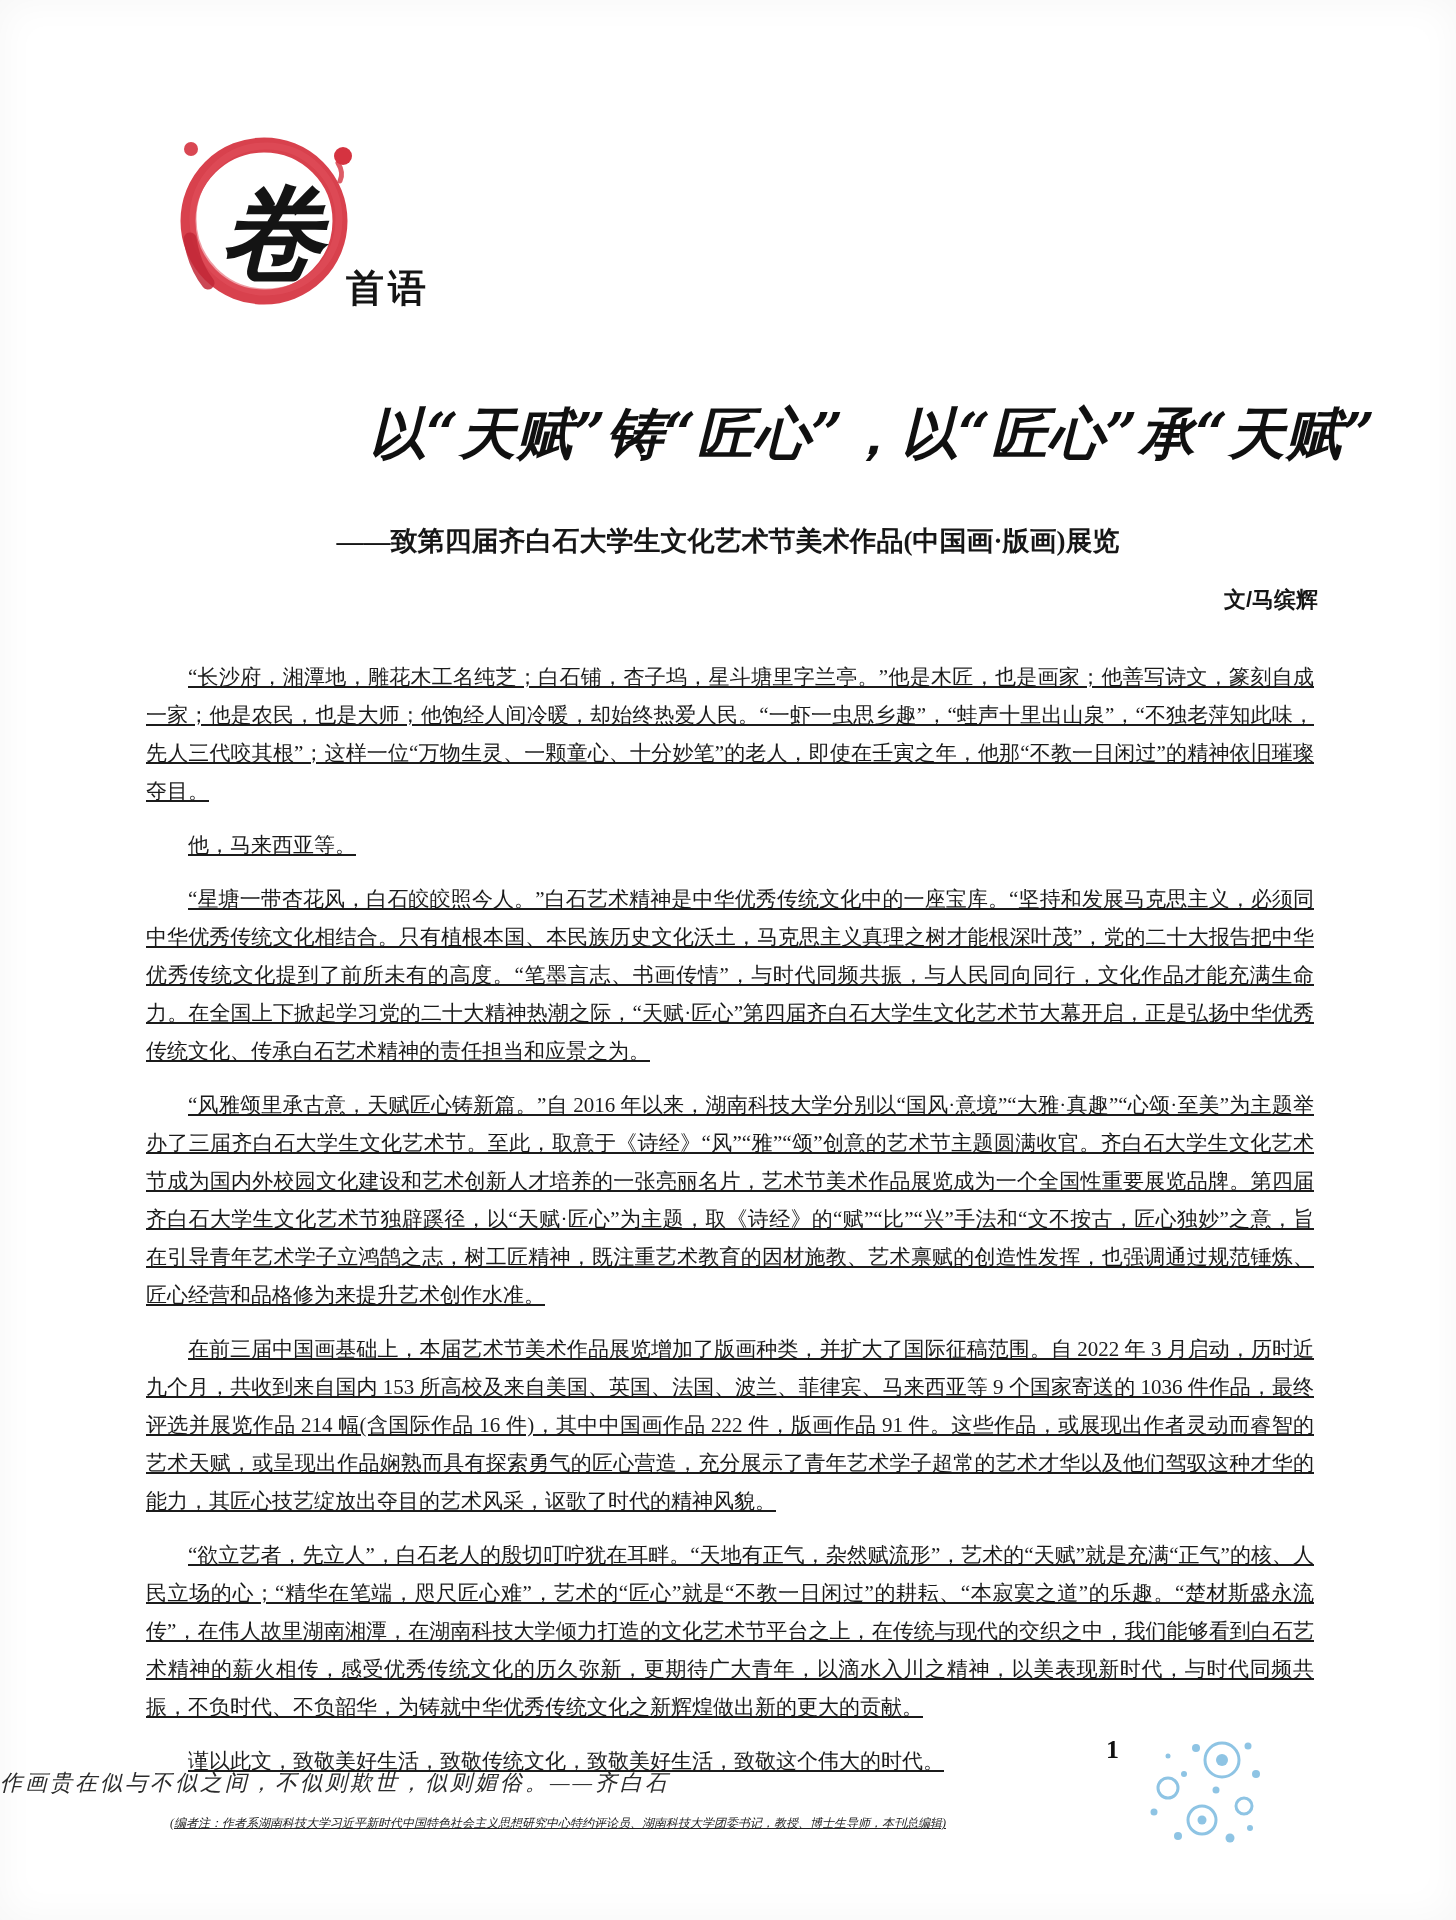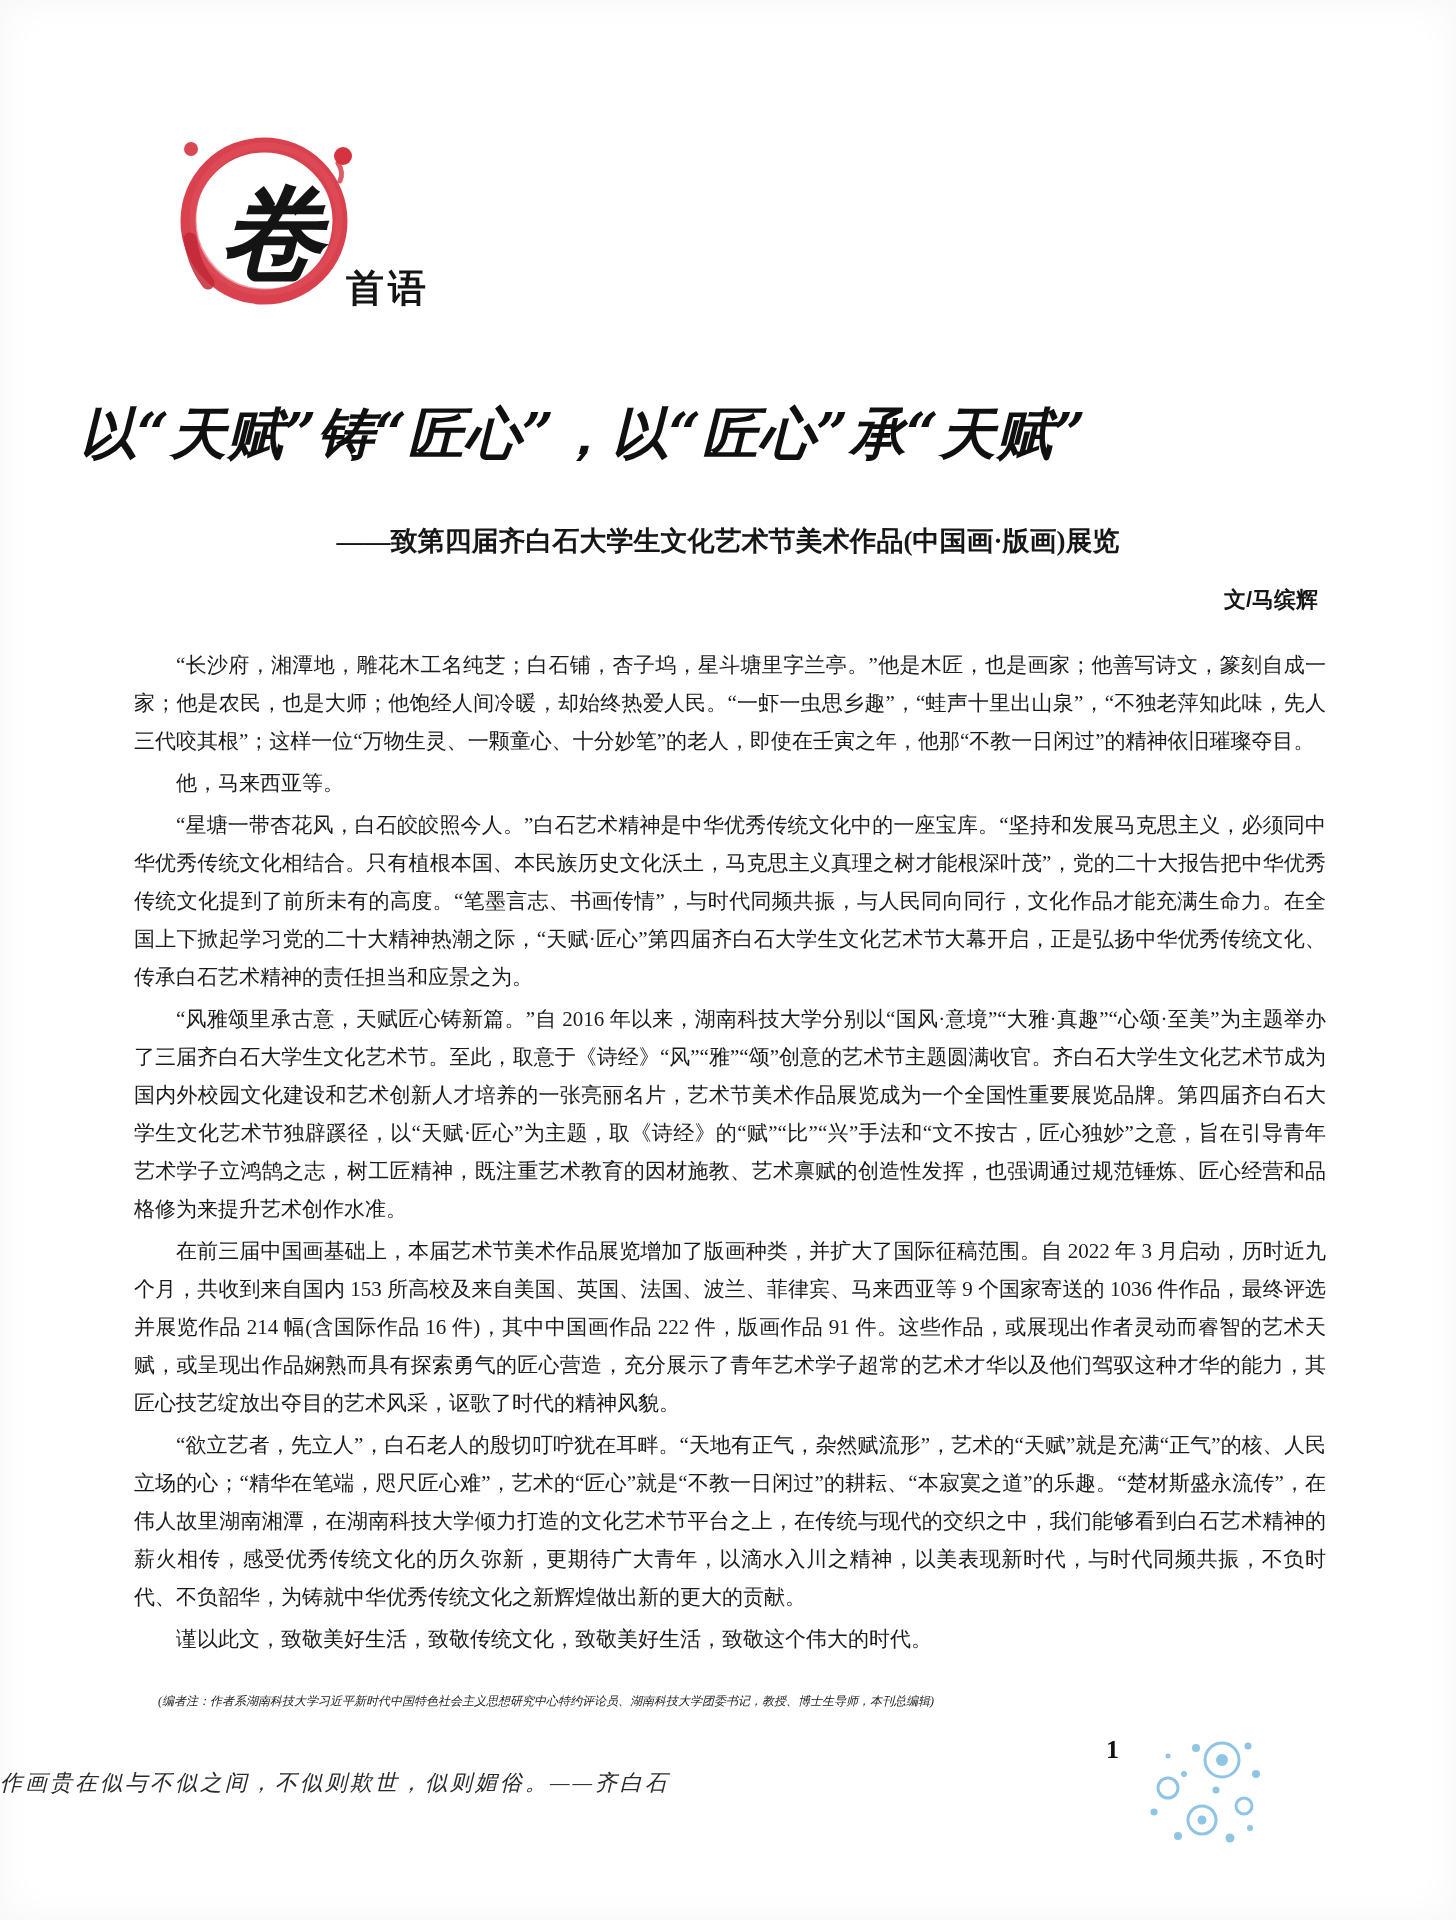--- a/index.html
+++ b/index.html
@@ -27,21 +27,21 @@
   }
   .masthead-label {
     position: absolute; left: 196px; top: 168px;
     font-size: 38px; font-weight: bold; 
     letter-spacing: 4px; color: #151515;
   }
 
   
   .title {
     position: absolute; left: 80px; right: 80px; top: 398px;
-    margin: 0; text-align: left;
+    margin: 0; text-align: right;
     font-size: 56px; line-height: 70px; font-weight: bold; font-style: italic;
     letter-spacing: 1px; color: #101010;
     font-family: "DejaVu Serif", "Liberation Serif", serif;
   }
   .subtitle {
     position: absolute; left: 80px; right: 80px; top: 508px;
     margin: 16px; text-align: center;
     font-size: 27px; line-height: 34px; font-weight: bold;
     color: #161616;
   }
@@ -51,21 +51,21 @@
     font-family: "Liberation Sans", sans-serif;
   }
 
   
   .body-text {
     position: absolute; left: 130px; top: 642px; width: 1200px;
     font-size: 21px; line-height: 38px;
     text-align: justify; text-justify: inter-ideograph;
     color: #1b1b1b;
   }
-  .body-text p { margin: 4px; text-indent: 2em; }
+  .body-text p { margin: 16px; text-indent: 2em; text-decoration: underline; }
   .body-text p.note {
     margin-top: 28px;
     font-style: italic;
     font-size: 12px; line-height: 30px;
     color: #222;
   }
 
   
   .footer-quote {
     position: absolute; left: 0; width: 1456px; top: 1768px;

